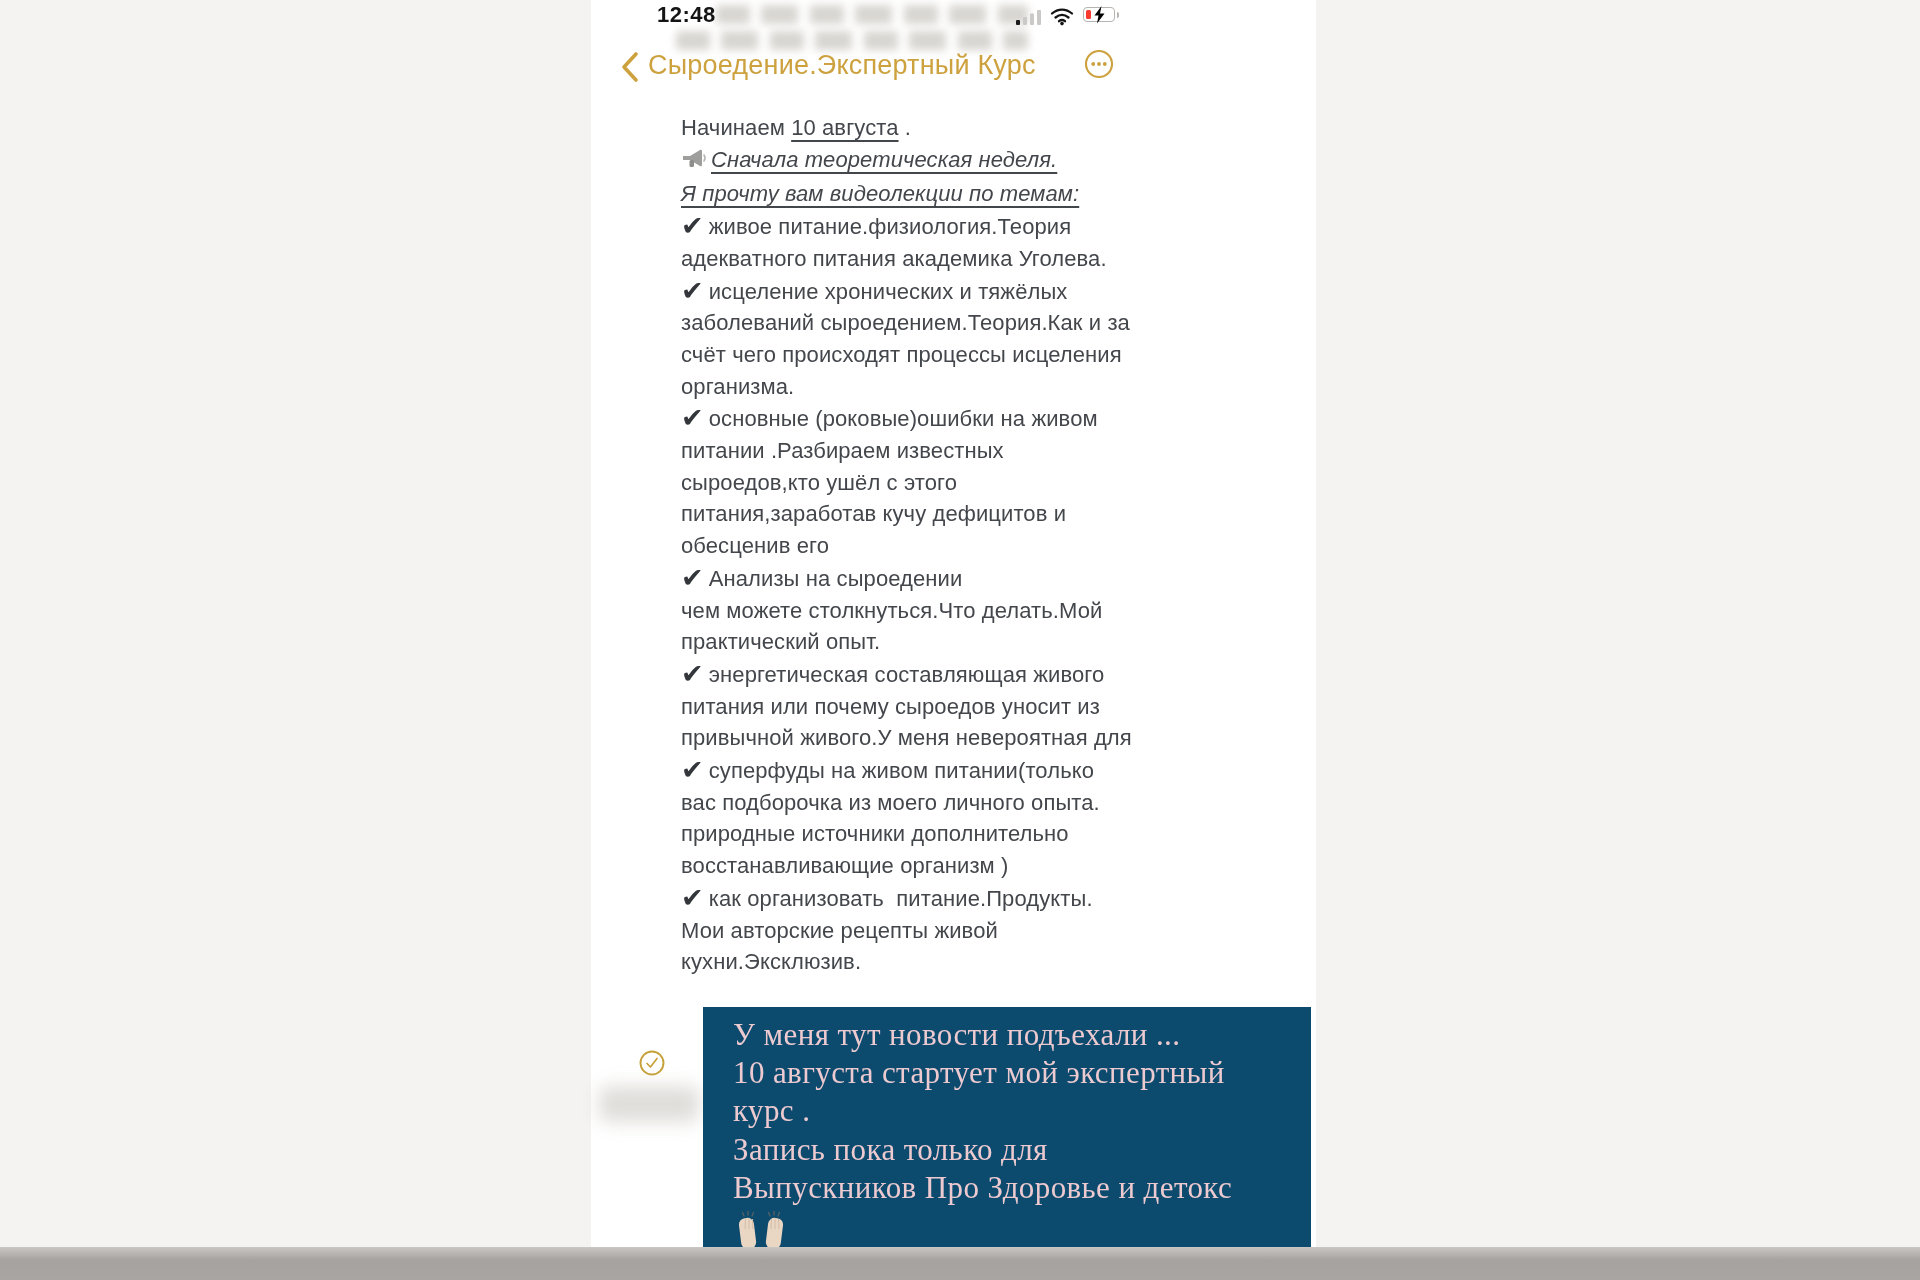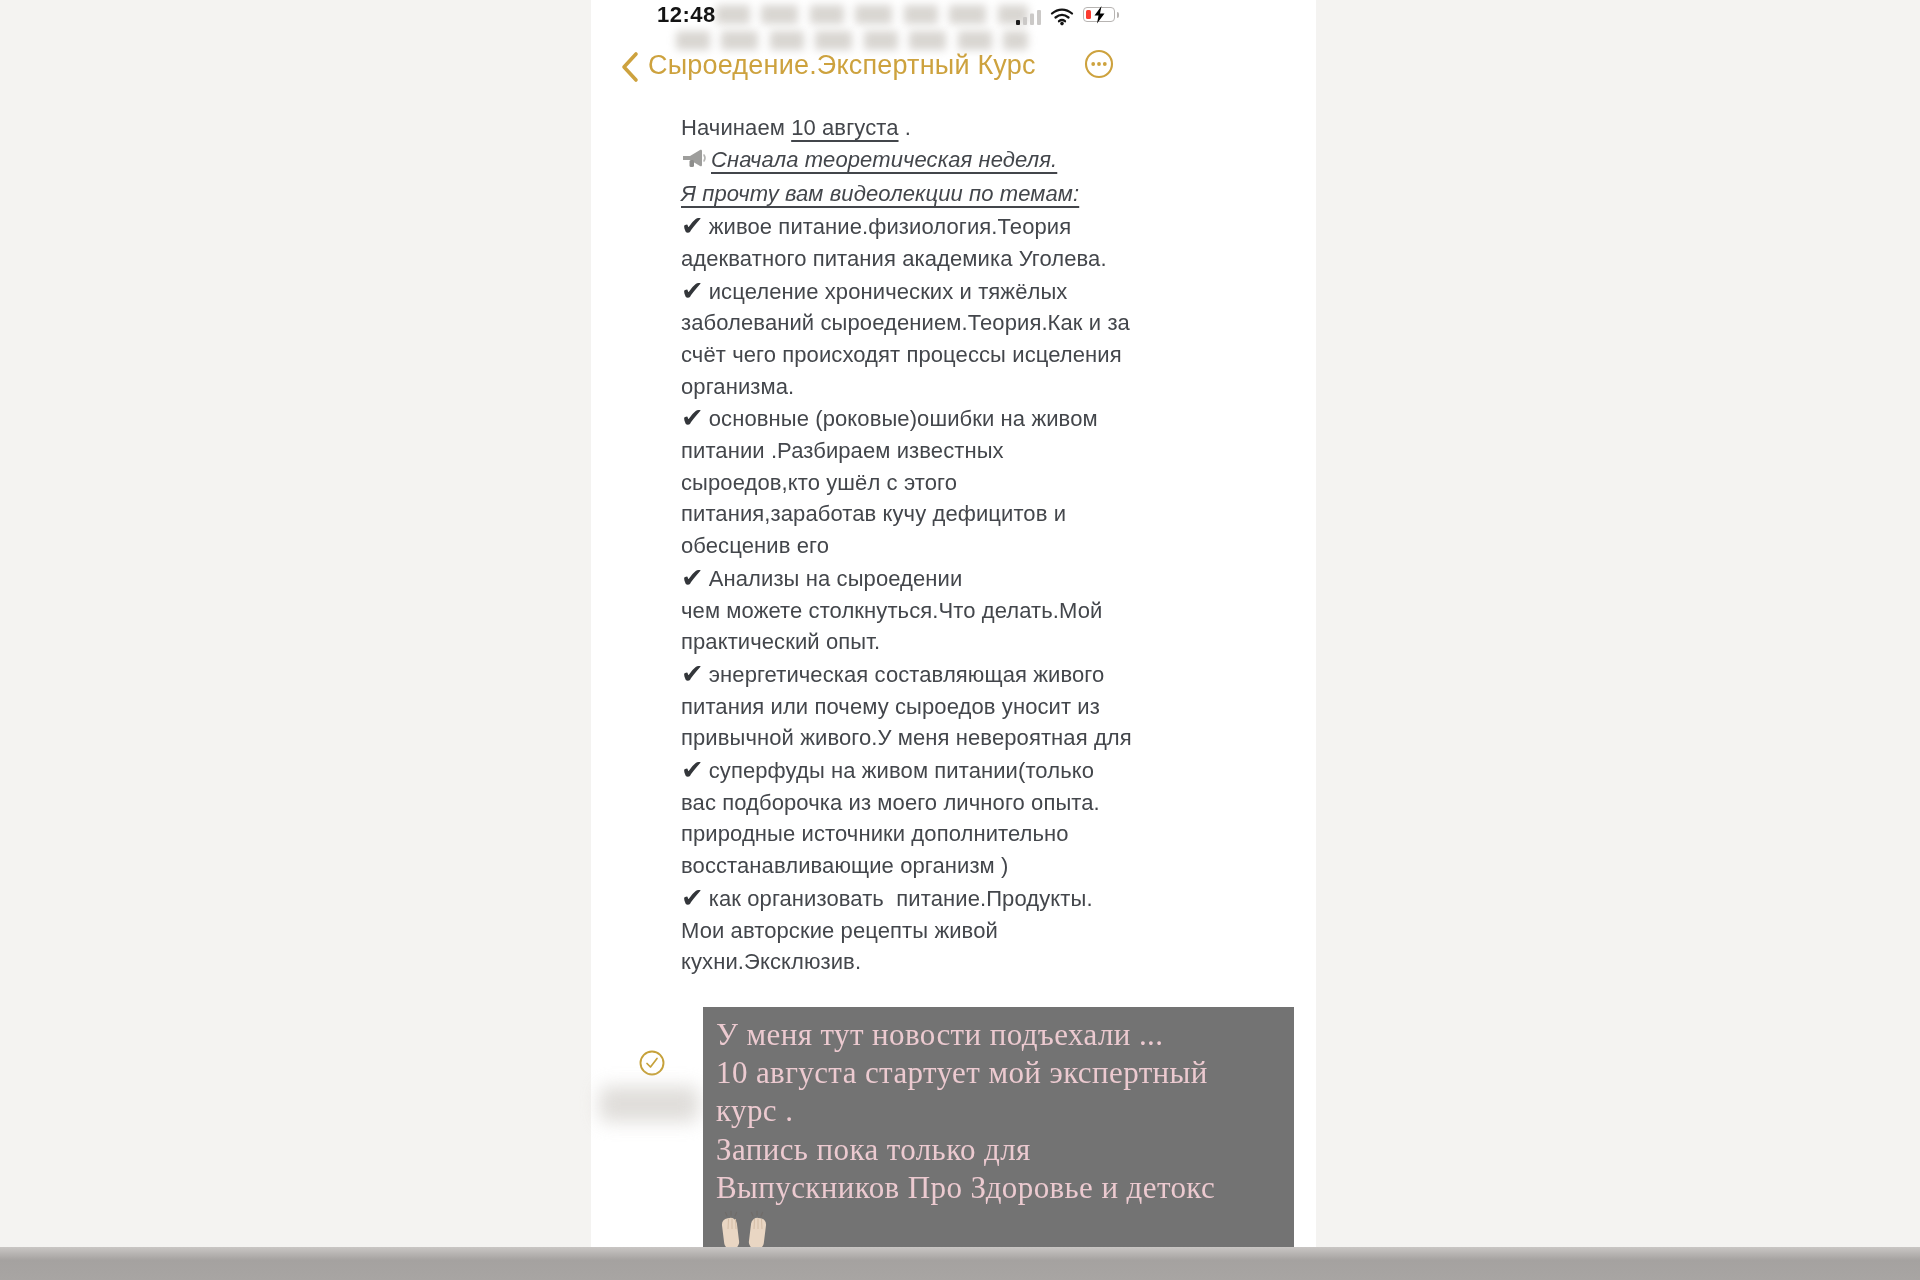--- a/index.html
+++ b/index.html
@@ -36,22 +36,22 @@
   .chk{display:none;font-size:27px;font-weight:700;color:#33363a;margin-right:5px;font-style:normal;
        font-family:"DejaVu Sans",sans-serif;vertical-align:-1px;text-decoration:none;display:none;}
   .chk.show{display:inline-block;}
   .meg{display:none;margin-right:4px;vertical-align:-3px;}
   .meg.show{display:inline-block;}
 
   
   .readmark{position:absolute;left:47px;top:1049px;}
 
   
-  .card{position:absolute;left:112px;top:1007px;width:591px;height:240px;background:#737373;
-        overflow:hidden;cursor:pointer;}
+  .card{position:absolute;left:112px;top:1007px;width:591px;height:240px;background:#0c4a6e;
+        overflow:hidden;cursor:pointer;padding-left:17px;}
   .card-inner{padding:9px 0 0 13px;}
   .card-line{font-family:"Liberation Serif","DejaVu Serif",serif;font-size:31px;line-height:38.2px;
              color:#eccad0;white-space:pre;letter-spacing:.4px;}
   .hands{margin:2px 0 0 2px;}
 
   
   .band{position:absolute;left:0;top:1247px;width:1920px;height:33px;
         background:linear-gradient(180deg,#c9c6c4 0%,#a5a2a0 40%,#a8a5a3 100%);}
 </style>
 </head>

